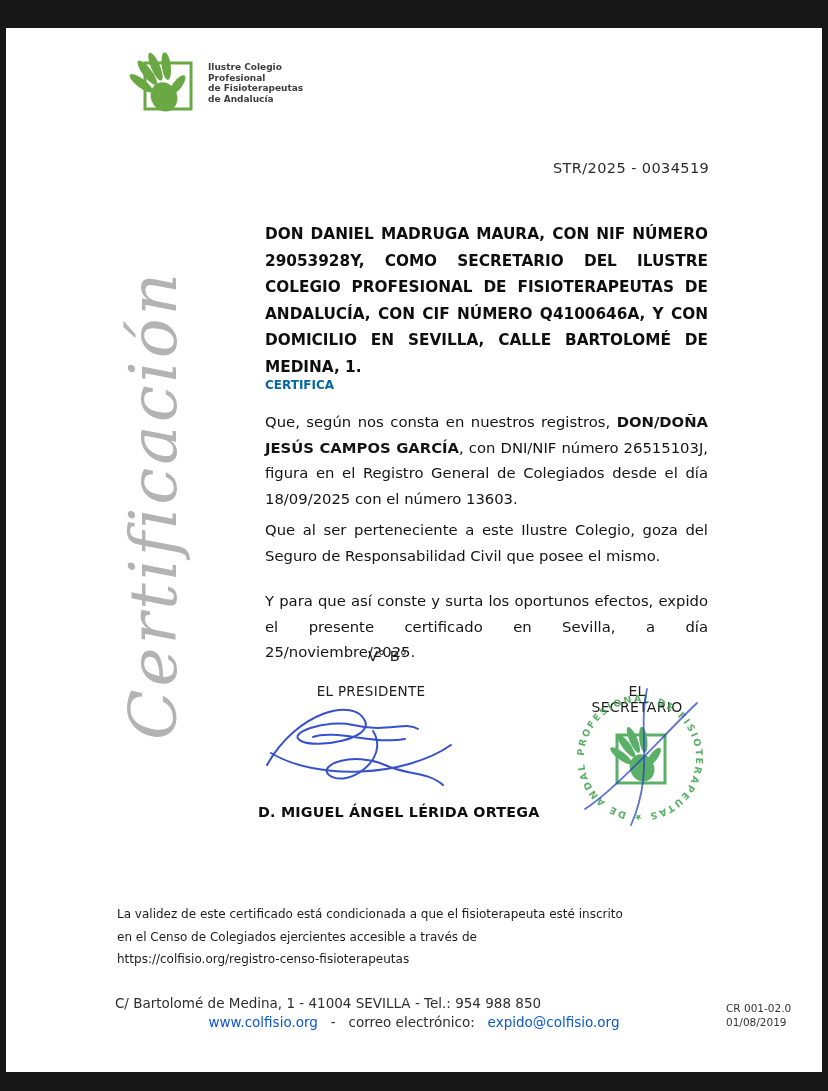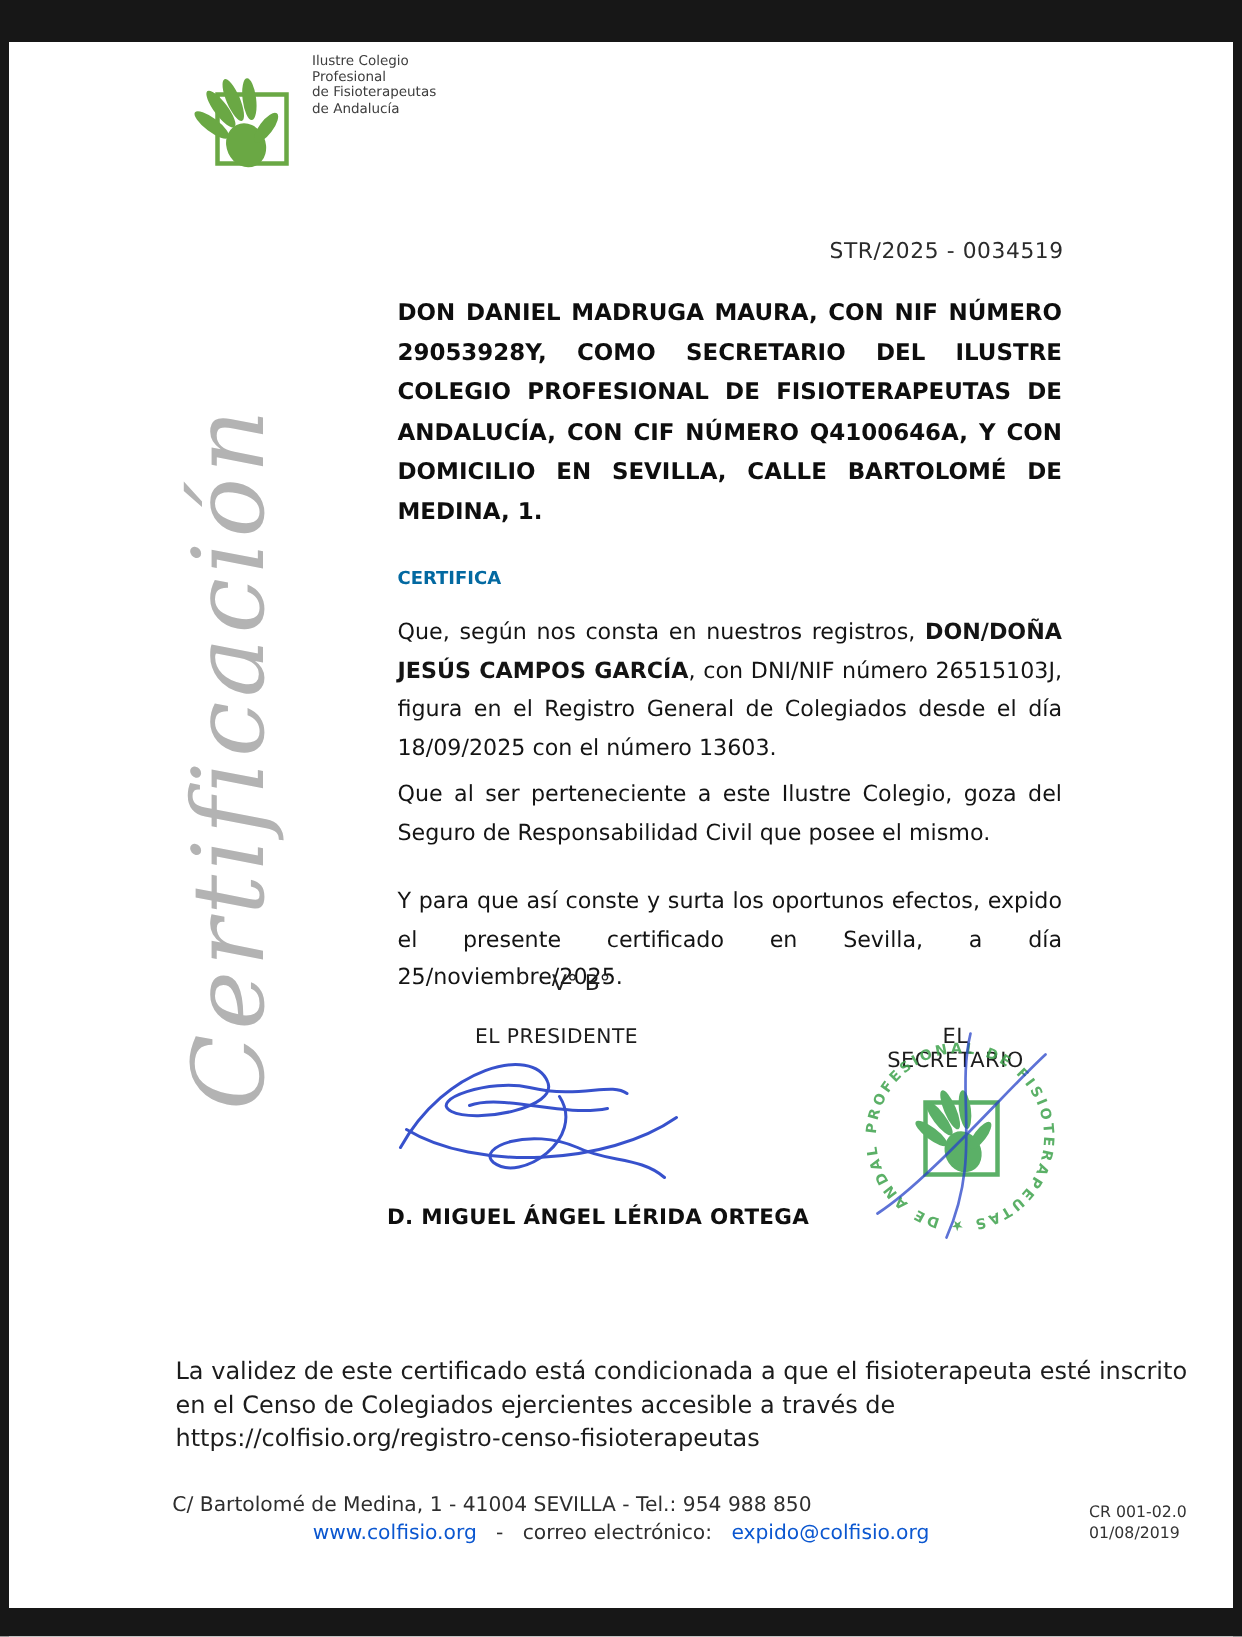--- a/index.html
+++ b/index.html
@@ -8,55 +8,55 @@
   .abs{position:absolute;}
   
   .bar{background:#171717;position:absolute;}
   .bar-top{left:0;top:0;width:828px;height:28px;}
   .bar-bottom{left:0;top:1072px;width:828px;height:19px;}
   .bar-left{left:0;top:0;width:6px;height:1091px;}
   .bar-right{left:822px;top:0;width:6px;height:1091px;}
 
   
   .logo-block{left:114px;top:36px;display:flex;align-items:flex-start;}
-  .logo-text{margin-left:4px;font-size:9px;font-weight:normal;
+  .logo-text{margin-left:4px;margin-top:26px;font-size:9px;font-weight:bold;
              color:#3d3d3d;line-height:10.5px;}
 
   
   .reference{left:553px;top:160px;font-size:14.5px;color:#2b2b2b;letter-spacing:.4px;}
 
   
   .wm-wrap{left:78px;top:205px;width:150px;height:600px;pointer-events:none;}
   .wm{position:absolute;top:50%;left:50%;transform:translate(-50%,-50%) rotate(-90deg);
       white-space:nowrap;font-family:"DejaVu Serif","Liberation Serif",serif;
       font-style:italic;font-size:66px;color:#b3b3b3;letter-spacing:3px;}
 
   
   .col{left:265px;width:443px;color:#141414;}
-  .intro{top:195px;font-weight:bold;font-size:15.3px;line-height:26.5px;
+  .intro{top:221px;font-weight:bold;font-size:15.3px;line-height:26.5px;
          text-align:justify;color:#0e0e0e;}
   .certifica{top:378px;font-weight:bold;font-size:12px;color:#0369a1;}
   .para{font-size:14.8px;line-height:25.5px;text-align:justify;}
   .p-registry{top:409px;}
   .p-insurance{top:517px;}
   .p-issuance{top:588px;}
   .bold{font-weight:bold;}
 
   .vb{left:368px;top:648px;font-size:14.5px;color:#222;}
   .label-president{left:265px;top:683px;width:212px;text-align:center;
                    font-size:13.5px;color:#1d1d1d;letter-spacing:.3px;}
   .label-secretary{left:584px;top:683px;width:106px;text-align:center;
                    font-size:14px;color:#1d1d1d;letter-spacing:.3px;}
   .sig{left:255px;top:693px;}
   .stamp{left:567px;top:687px;}
   .president-name{left:258px;top:804px;width:310px;
                   font-weight:bold;font-size:14.3px;color:#0f0f0f;letter-spacing:.2px;}
 
   
-  .notice{left:117px;top:903px;font-size:16px;line-height:22.5px;color:#1c1c1c;}
+  .notice{left:117px;top:903px;font-size:12px;line-height:22.5px;color:#1c1c1c;}
 
   
   .address{left:0;top:995px;width:656px;text-align:center;font-size:13.5px;color:#2e2e2e;}
   .links{left:0;top:1014px;width:828px;text-align:center;font-size:13.5px;color:#2e2e2e;}
   .link{color:#0b57d0;cursor:pointer;}
   .doc-code{left:726px;top:1001px;font-size:10.5px;line-height:14px;color:#333;}
 </style>
 </head>
 <body>
 

